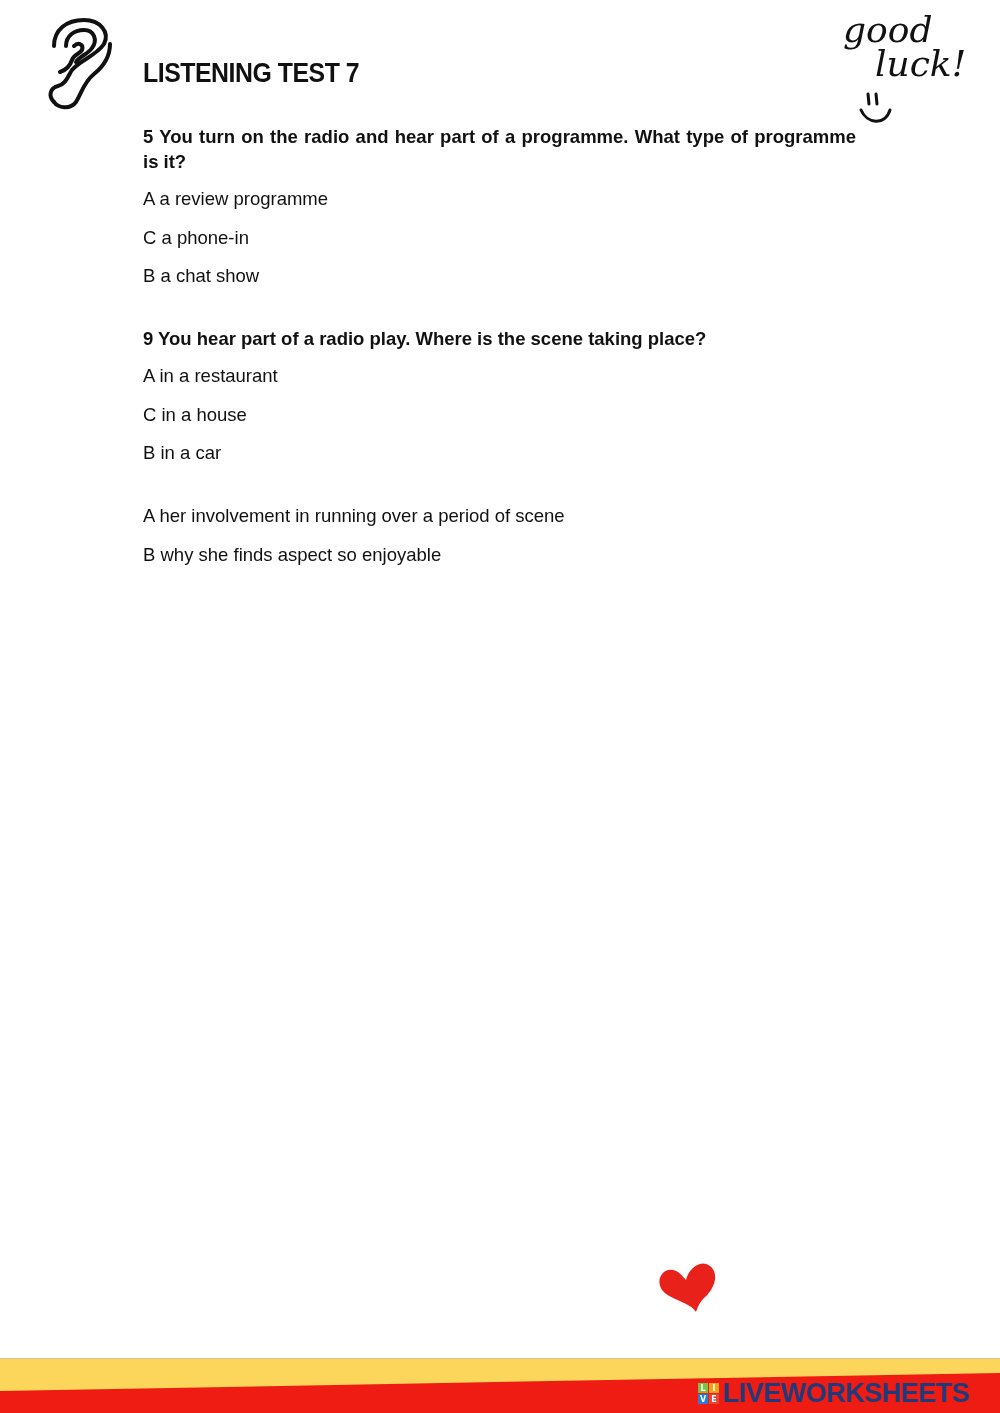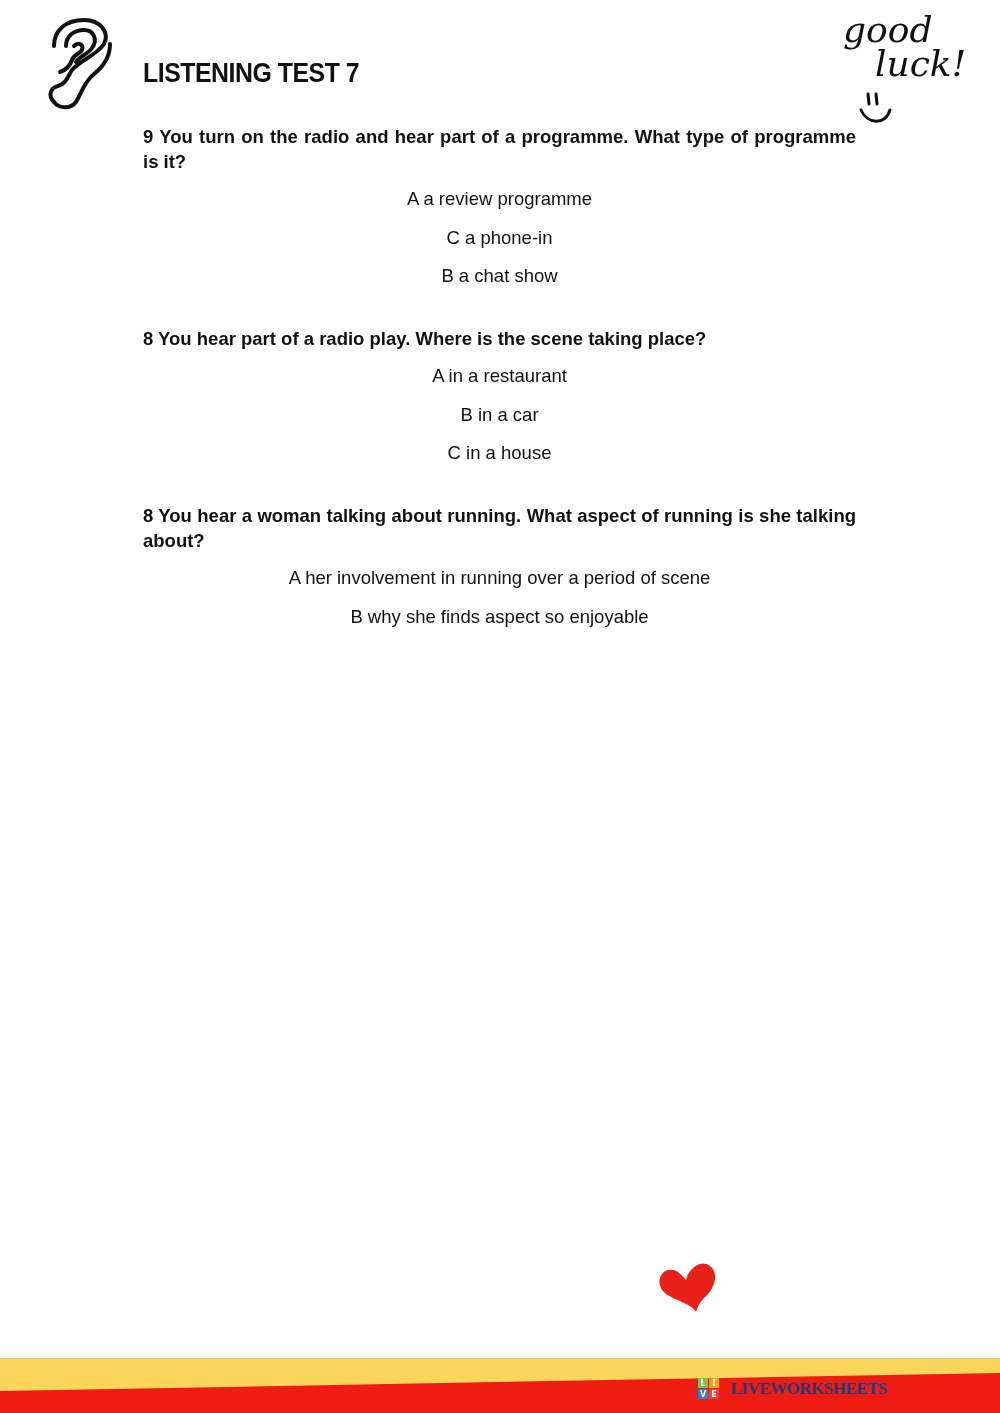--- a/index.html
+++ b/index.html
@@ -14,30 +14,30 @@
     font-family: "Liberation Sans", sans-serif; font-weight: bold;
     font-size: 27px; letter-spacing: -0.5px; color: #111;
     transform: scaleX(0.92); transform-origin: left;
   }
   .goodluck { position: absolute; left: 835px; top: 2px; width: 150px; height: 128px; }
   .content { position: absolute; left: 143px; top: 124px; width: 713px; }
   .question {
     font-weight: bold; font-size: 18.5px; line-height: 25px; color: #111;
     text-align: justify; margin: 0 0 12px 0;
   }
-  .option { font-size: 18.5px; line-height: 25px; color: #111; margin: 0 0 13.5px 0; text-align: center; }
+  .option { font-size: 18.5px; line-height: 25px; color: #111; margin: 0 0 13.5px 0; }
   .block { margin-bottom: 38px; }
   .heart { position: absolute; left: 656px; top: 1260px; width: 62px; height: 56px; }
   .band-yellow { position: absolute; left: 0; top: 1358px; width: 1000px; height: 55px; background: #fbd65a; border-top: 1px solid #d8c48a; }
   .band-red { position: absolute; left: 0; top: 1373px; width: 1000px; height: 40px; background: #ee1c12;
     clip-path: polygon(0 18px, 100% 0, 100% 100%, 0 100%); }
   .lw-logo { position: absolute; left: 698px; top: 1378px; display: flex; align-items: center; }
   .lw-squares { display: grid; grid-template-columns: 10px 10px; grid-template-rows: 10px 10px; gap: 1px; margin-right: 4px; }
   .lw-sq { font-size: 8px; font-weight: bold; color: #fff; display: flex; align-items: center; justify-content: center; font-family: "DejaVu Sans", sans-serif; }
-  .lw-text { font-family: Liberation Serif, serif; font-weight: bold; font-size: 17px; color: #1f3a7a; letter-spacing: -0.5px; margin-left: 8px; }
+  .lw-text { font-family: Liberation Sans, sans-serif; font-weight: bold; font-size: 27px; color: #1f3a7a; letter-spacing: -0.5px; }
 </style>
 </head>
 <body>
 
 <svg class="ear" viewBox="0 0 70 96">
   <path d="M10 86 C 4 80, 6 72, 14 70 C 22 68, 24 60, 28 54 C 36 44, 52 40, 60 28 C 66 16, 56 4, 40 4 C 22 4, 10 14, 10 30" fill="none" stroke="#111" stroke-width="4" stroke-linecap="round"></path>
   <path d="M10 86 C 14 92, 26 94, 32 86 C 38 76, 40 66, 50 58 C 60 50, 66 40, 66 28" fill="none" stroke="#111" stroke-width="4" stroke-linecap="round"></path>
   <path d="M22 30 C 22 20, 30 14, 40 14 C 50 14, 54 24, 48 32 C 44 38, 36 40, 32 46" fill="none" stroke="#111" stroke-width="4" stroke-linecap="round"></path>
   <path d="M30 30 C 34 26, 40 28, 38 34 C 36 38, 30 38, 28 44 C 26 50, 22 54, 16 56" fill="none" stroke="#111" stroke-width="4" stroke-linecap="round"></path>
 </svg>
@@ -49,33 +49,32 @@
   <text x="40" y="74" font-family="DejaVu Serif, serif" font-style="italic" font-size="36" fill="#111">luck!</text>
   <g>
     <line x1="33" y1="92" x2="34" y2="102" stroke="#111" stroke-width="3" stroke-linecap="round"></line>
     <line x1="41" y1="92" x2="42" y2="102" stroke="#111" stroke-width="3" stroke-linecap="round"></line>
     <path d="M26 108 C 32 122, 50 124, 55 108" fill="none" stroke="#111" stroke-width="3" stroke-linecap="round"></path>
   </g>
 </svg>
 
 <div class="content">
   <div class="block">
-    <p class="question">9 You turn on the radio and hear part of a programme. What type of programme is it?</p>
+    <p class="question">5 You turn on the radio and hear part of a programme. What type of programme is it?</p>
     <p class="option">A a review programme</p>
     <p class="option">C a phone-in</p>
     <p class="option">B a chat show</p>
   </div>
   <div class="block">
-    <p class="question">8 You hear part of a radio play. Where is the scene taking place?</p>
+    <p class="question">9 You hear part of a radio play. Where is the scene taking place?</p>
     <p class="option">A in a restaurant</p>
+    <p class="option">C in a house</p>
     <p class="option">B in a car</p>
-    <p class="option">C in a house</p>
   </div>
   <div class="block">
-    <p class="question">8 You hear a woman talking about running. What aspect of running is she talking about?</p>
     <p class="option">A her involvement in running over a period of scene</p>
     <p class="option">B why she finds aspect so enjoyable</p>
   </div>
 </div>
 
 <svg class="heart" viewBox="0 0 62 56">
   <path d="M40 52 C 34 42, 14 40, 6 30 C -2 18, 10 4, 22 12 C 26 15, 28 18, 30 20 C 32 10, 44 -2, 54 6 C 64 14, 58 30, 48 38 C 44 42, 42 46, 40 52 Z" fill="#e8221b"></path>
 </svg>
 
 <div class="band-yellow"></div>

